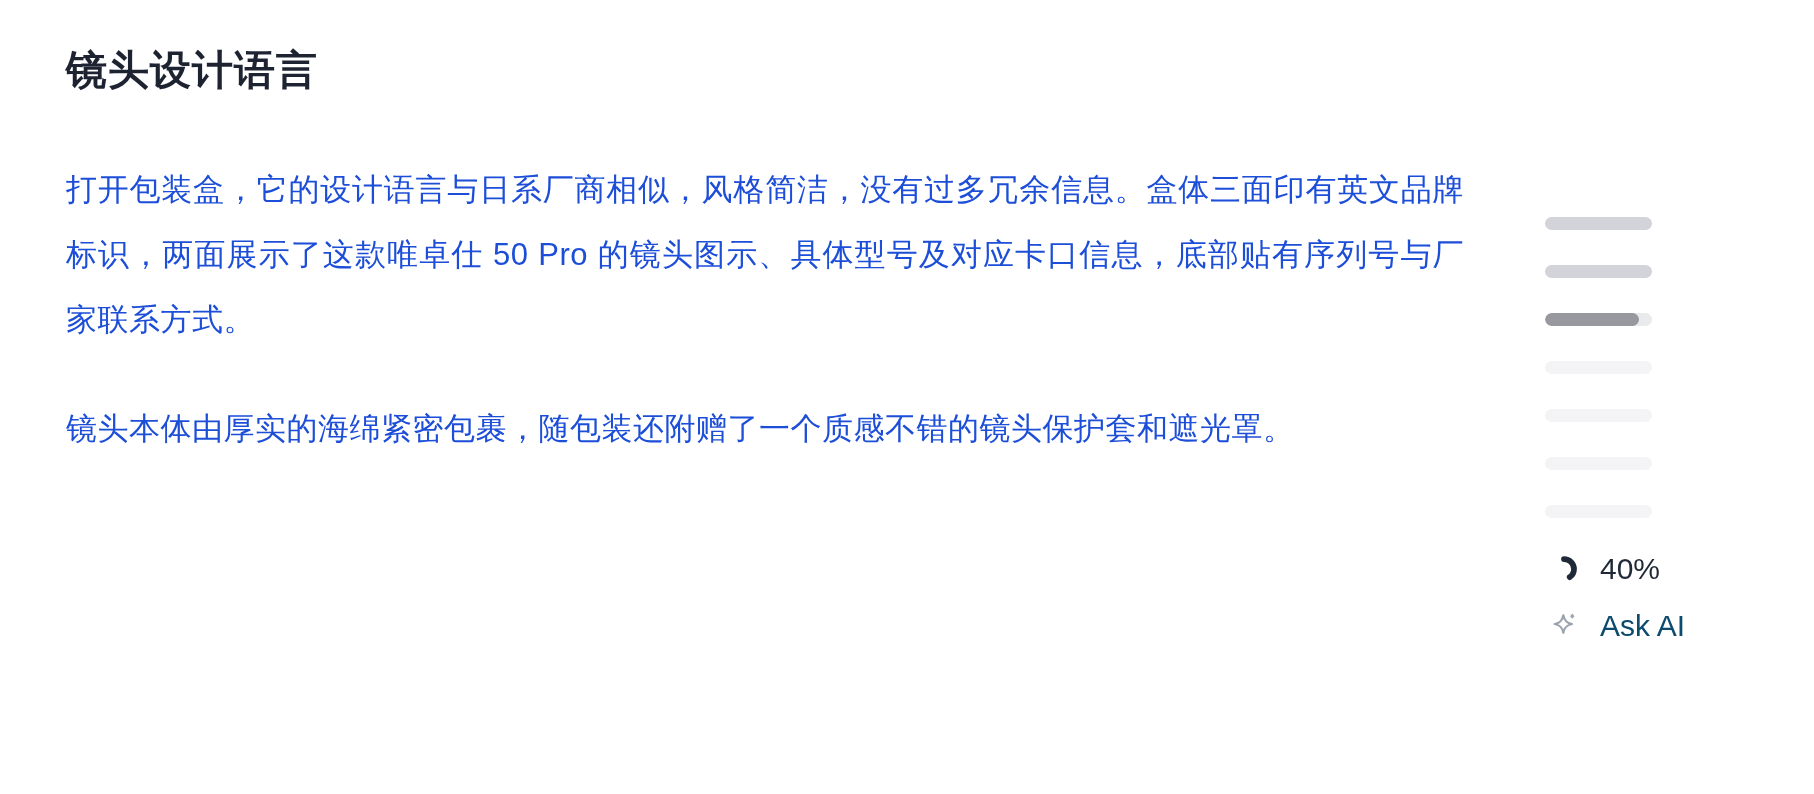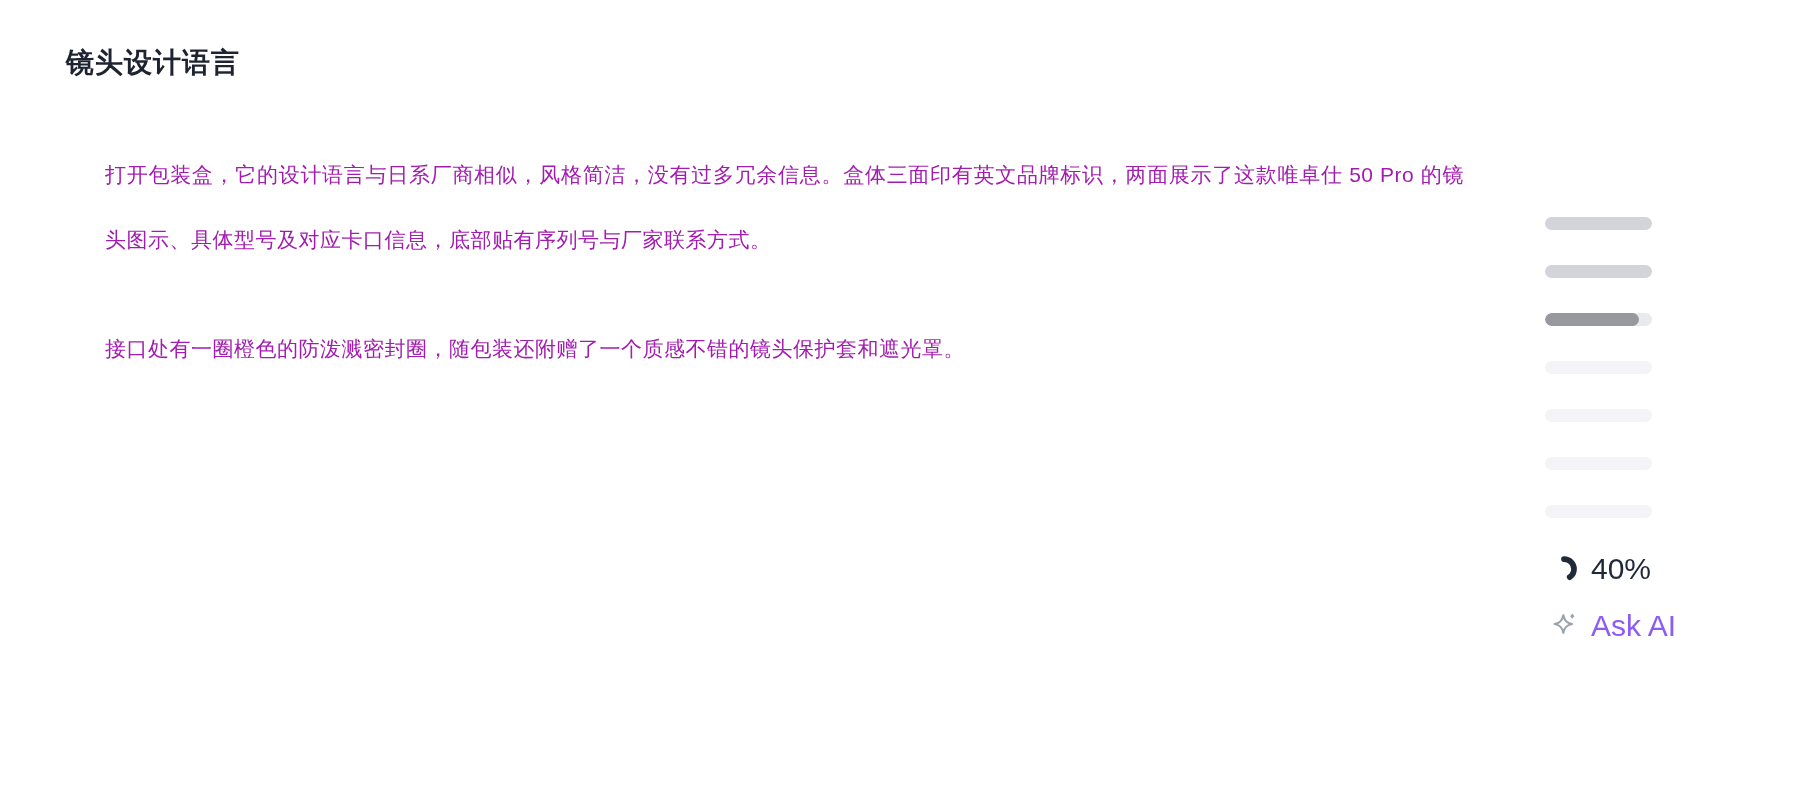--- a/index.html
+++ b/index.html
@@ -6,34 +6,33 @@
   html, body { width: 1814px; height: 794px; background: #ffffff; overflow: hidden; }
   body { font-family: "Liberation Sans", "DejaVu Sans", sans-serif; position: relative; }
 
   .content {
     position: absolute;
     left: 66px;
     top: 46px;
     width: 1398px;
   }
   .page-title {
-    font-size: 28px;
+    font-size: 41px;
     font-weight: 700;
     color: #1d2330;
     letter-spacing: 1px;
     line-height: 1.2;
   }
   .article p {
-    font-size: 21px;
+    font-size: 31px;
     line-height: 65px;
-    color: #a21caf;
+    color: #1d4ed8;
     letter-spacing: 0.5px;
     margin-top: 44px;
     text-align: justify;
-    margin-left: 39px;
   }
   .article p:first-of-type { margin-top: 62px; }
 
   
   .minimap {
     position: absolute;
     left: 1545px;
     top: 217px;
     display: flex;
     flex-direction: column;
@@ -60,37 +59,37 @@
     position: absolute;
     left: 1548px;
     top: 552px;
     display: flex;
     flex-direction: column;
     gap: 23px;
   }
   .control-row {
     display: flex;
     align-items: center;
-    gap: 11px;
+    gap: 20px;
     height: 34px;
   }
   .control-row .icon { width: 32px; height: 32px; flex: 0 0 auto; display: flex; align-items: center; justify-content: center; }
   .control-label { font-size: 30px; }
   .progress-row .control-label { color: #1f2937; font-weight: 500; }
   .ghost-row { cursor: pointer; }
-  .ghost-row .control-label { color: #8b5cf6; }
+  .ghost-row .control-label { color: #0c4a6e; }
 </style>
 </head>
 <body>
 
 <div class="content">
   <h1 class="page-title">镜头设计语言</h1>
   <div class="article">
     <p>打开包装盒，它的设计语言与日系厂商相似，风格简洁，没有过多冗余信息。盒体三面印有英文品牌标识，两面展示了这款唯卓仕 50 Pro 的镜头图示、具体型号及对应卡口信息，底部贴有序列号与厂家联系方式。</p>
-    <p>接口处有一圈橙色的防泼溅密封圈，随包装还附赠了一个质感不错的镜头保护套和遮光罩。</p>
+    <p>镜头本体由厚实的海绵紧密包裹，随包装还附赠了一个质感不错的镜头保护套和遮光罩。</p>
   </div>
 </div>
 
 <div class="minimap" id="minimap">
     <div class="minimap-bar read"></div>
     <div class="minimap-bar read"></div>
     <div class="minimap-bar active">
       <div class="fill" style="width: 88%;"></div>
     </div>
     <div class="minimap-bar unread"></div>

